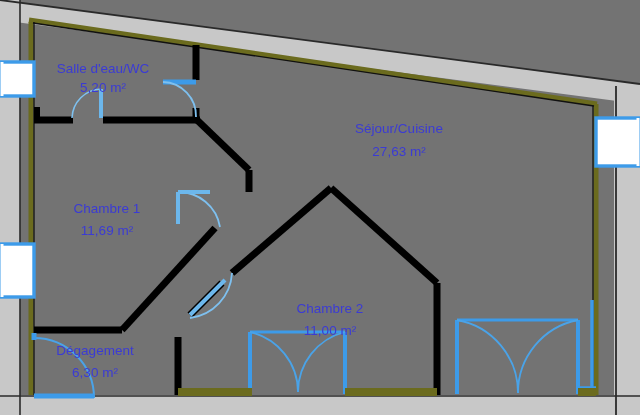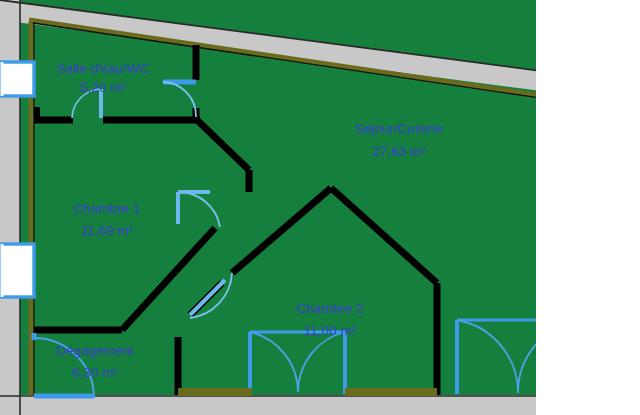--- a/index.html
+++ b/index.html
@@ -5,23 +5,23 @@
   html, body {
     margin: 0;
     padding: 0;
     background: #ffffff;
   }
   body {
     font-family: "Liberation Sans", sans-serif;
   }
   #floorplan-app {
     position: relative;
-    width: 536px;
+    width: 640px;
     height: 415px;
-    background: #15803d;
+    background: #737373;
     overflow: hidden;
   }
   #plan-svg {
     position: absolute;
     left: 0;
     top: 0;
     width: 640px;
     height: 415px;
     display: block;
   }

